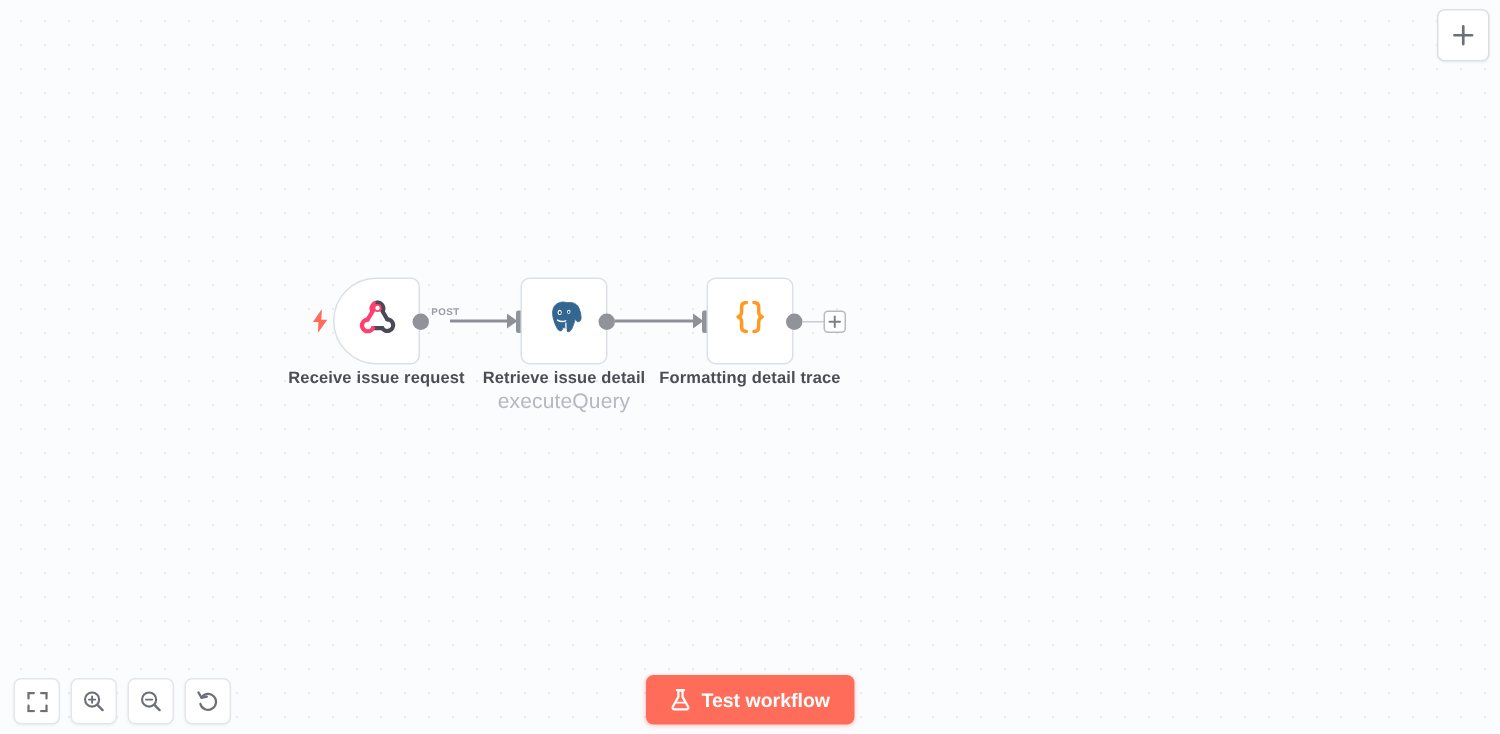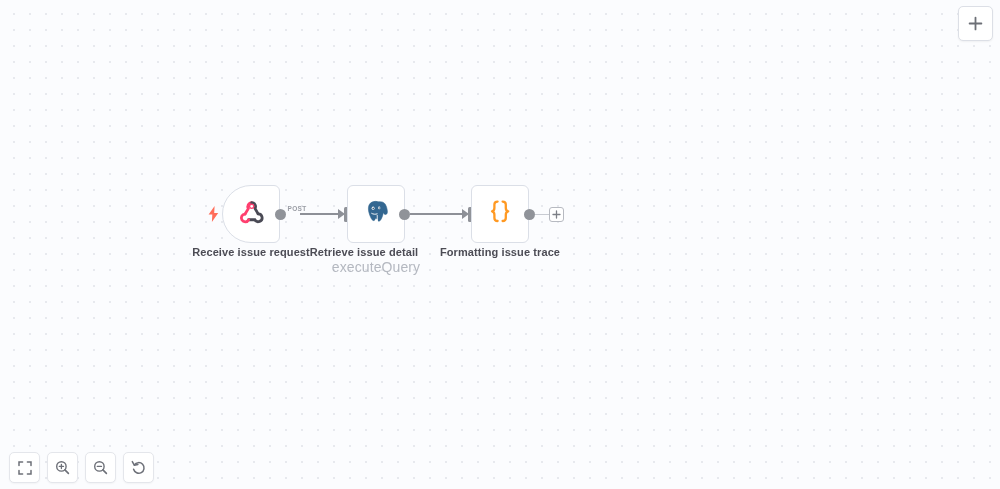--- a/index.html
+++ b/index.html
@@ -259,39 +259,39 @@
           <g fill="#1f3f5c">
             <ellipse cx="13.0" cy="12.2" rx="0.75" ry="0.95"></ellipse>
             <ellipse cx="19.4" cy="11.8" rx="0.6" ry="0.8"></ellipse>
           </g>
           <path d="M11.4 17.5 c1.6 1.0 4.0 1.2 5.8 0.5" stroke="#ffffff" stroke-width="1.0" fill="none" stroke-linecap="round"></path>
           <path d="M17.3 19.6 c0.0 2.0 0.1 4.0 0.3 5.6" stroke="#ffffff" stroke-width="0.9" fill="none" stroke-linecap="round"></path>
         </svg>
       </span>
     </div>
     <div class="port-out" style="left:399px; top:208.5px;"></div>
-    <div class="node-label" style="left:364px; top:246px;">Retrieve issue detail</div>
+    <div class="node-label" style="left:376px; top:246px;">Retrieve issue detail</div>
     <div class="node-sublabel" style="left:376px; top:259px;">executeQuery</div>
 
     <div class="conn-line" style="left:410px; top:213.2px; width:55px;"></div>
     <div class="conn-arrow" style="left:462px; top:209px;"></div>
 
     <div class="port-in" style="left:468px; top:206.5px;"></div>
     <div class="node" style="left:471px; top:185px;">
       <span>
         <svg width="32" height="32" viewBox="0 0 32 32">
           <path d="M13.6 5.6 c-2.6 0-3.2 1.3-3.2 3.0 v3.3 c0 1.9-0.7 3.0-2.4 3.4
                    c1.7 0.4 2.4 1.5 2.4 3.4 v3.3 c0 1.7 0.6 3.0 3.2 3.0" stroke="#ff9922" stroke-width="2.3" fill="none" stroke-linecap="round" stroke-linejoin="round"></path>
           <path d="M18.6 5.6 c2.6 0 3.2 1.3 3.2 3.0 v3.3 c0 1.9 0.7 3.0 2.4 3.4
                    c-1.7 0.4-2.4 1.5-2.4 3.4 v3.3 c0 1.7-0.6 3.0-3.2 3.0" stroke="#ff9922" stroke-width="2.3" fill="none" stroke-linecap="round" stroke-linejoin="round"></path>
         </svg>
       </span>
     </div>
     <div class="port-out" style="left:524px; top:208.5px;"></div>
-    <div class="node-label" style="left:500px; top:246px;">Formatting issue trace</div>
+    <div class="node-label" style="left:500px; top:246px;">Formatting detail trace</div>
 
     <div class="conn-line faint" style="left:535px; top:213.5px; width:15px;"></div>
     <div class="end-plus" style="left:549px; top:206.5px;">
       <svg width="9" height="9" viewBox="0 0 9 9">
         <path d="M4.5 1 V8 M1 4.5 H8" stroke="#7c7f86" stroke-width="1.3" stroke-linecap="round"></path>
       </svg>
     </div>
 
   </div>
 
@@ -334,14 +334,25 @@
       <span>
         <svg width="15" height="15" viewBox="0 0 15 15">
           <path d="M3.3 5.0 A5.3 5.3 0 1 1 2.6 9.3" stroke="#6d7078" stroke-width="1.5" fill="none" stroke-linecap="round"></path>
           <path d="M1.3 1.6 L3.3 5.2 L6.9 4.4" stroke="#6d7078" stroke-width="1.5" fill="none" stroke-linecap="round" stroke-linejoin="round"></path>
         </svg>
       </span>
     </div>
 
   </div>
 
+  <button class="test-workflow-btn">
+    <span>
+      <svg width="14" height="15" viewBox="0 0 14 15">
+        <path d="M4.6 1 H9.4" stroke="#ffffff" stroke-width="1.5" stroke-linecap="round"></path>
+        <path d="M5.6 1.3 V5.6 L1.9 12.2 A1.1 1.1 0 0 0 2.9 13.9 H11.1
+                 A1.1 1.1 0 0 0 12.1 12.2 L8.4 5.6 V1.3 Z" fill="none" stroke="#ffffff" stroke-width="1.5" stroke-linejoin="round"></path>
+          <path d="M3.9 9.4 H10.1" stroke="#ffffff" stroke-width="1.3" stroke-linecap="round"></path>
+      </svg>
+    </span>
+    <span>Test workflow</span>
+  </button>
 
 </div>
 
 </body></html>

